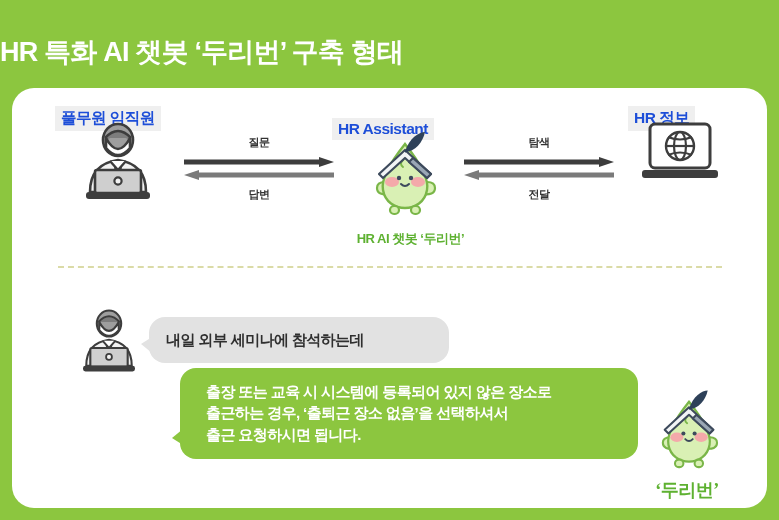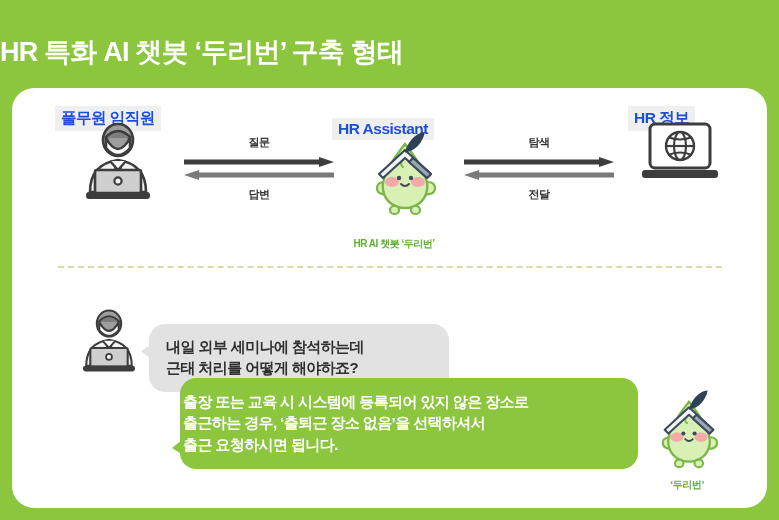--- a/index.html
+++ b/index.html
@@ -64,50 +64,50 @@
 
   
   .chat-person { position: absolute; left: 58px; top: 215px; }
 
   .bubble {
     position: absolute; border-radius: 16px;
     font-weight: bold; letter-spacing: -0.6px;
     line-height: 1.42;
   }
   .bubble-user {
-    left: 137px; top: 236px; width: 300px;
+    left: 137px; top: 229px; width: 300px;
     background: #e2e2e2; color: #2f2f2f;
     font-size: 15px; padding: 12px 16px 13px 17px;
   }
   .bubble-user .tail {
     position: absolute; left: -8px; top: 20px;
     width: 0; height: 0;
     border-top: 7px solid transparent;
     border-bottom: 9px solid transparent;
     border-right: 11px solid #e2e2e2;
   }
   .bubble-bot {
-    left: 168px; top: 290px; width: 458px;
+    left: 168px; top: 280px; width: 458px;
     background: #8cc63f; color: #ffffff;
-    font-size: 15px; padding: 13px 18px 14px 3px;
+    font-size: 15px; padding: 13px 18px 14px 26px;
   }
   .bubble-bot .tail {
     position: absolute; left: -8px; bottom: 14px;
     width: 0; height: 0;
     border-top: 9px solid transparent;
     border-bottom: 7px solid transparent;
     border-right: 11px solid #8cc63f;
   }
 
   .mascot-caption {
     position: absolute; text-align: center; font-weight: bold;
     color: #5eb131; letter-spacing: -0.5px; white-space: nowrap;
   }
-  .cap-top    { left: 312px; top: 149px; width: 140px; font-size: 10px; }
-  .cap-bottom { left: 625px; top: 390px; width: 100px; font-size: 10px; font-family: Liberation Serif, serif; }
+  .cap-top    { left: 312px; top: 142px; width: 140px; font-size: 13px; text-align: right; }
+  .cap-bottom { left: 625px; top: 390px; width: 100px; font-size: 18px; font-family: Liberation Serif, serif; }
 
   .mascot-top    { position: absolute; left: 347px; top: 36px; }
   .mascot-bottom { position: absolute; left: 634px; top: 290px; }
 
   .icon-laptop-top { position: absolute; left: 622px; top: 32px; }
   .person-top      { position: absolute; left: 58px;  top: 28px; }
 </style>
 </head>
 <body>
 
@@ -212,21 +212,20 @@
       <path d="M45 52 l3 4 l3 -4 l-1 13 l-2 3 l-2 -3 z" fill="#8cc63f" stroke="#3d3d3d" stroke-width="1.6"></path>
       <rect x="25" y="54" width="46" height="23" rx="2" fill="#cfcfcf" stroke="#3d3d3d" stroke-width="2.6"></rect>
       <circle cx="48" cy="65" r="3.6" fill="#f2f2f2" stroke="#3d3d3d" stroke-width="2.2"></circle>
       <rect x="16" y="76" width="64" height="7" rx="3" fill="#3d3d3d"></rect>
     </svg>
   </div>
 
   <div class="bubble bubble-user">
     <span class="tail"></span>
     <div>내일 외부 세미나에 참석하는데</div>
-    <div>근태 처리를 어떻게 해야하죠?</div>
   </div>
 
   <div class="bubble bubble-bot">
     <span class="tail"></span>
     <div>출장 또는 교육 시 시스템에 등록되어 있지 않은 장소로</div>
     <div>출근하는 경우, ‘출퇴근 장소 없음’을 선택하셔서</div>
     <div>출근 요청하시면 됩니다.</div>
   </div>
 
   <div class="mascot-bottom">

